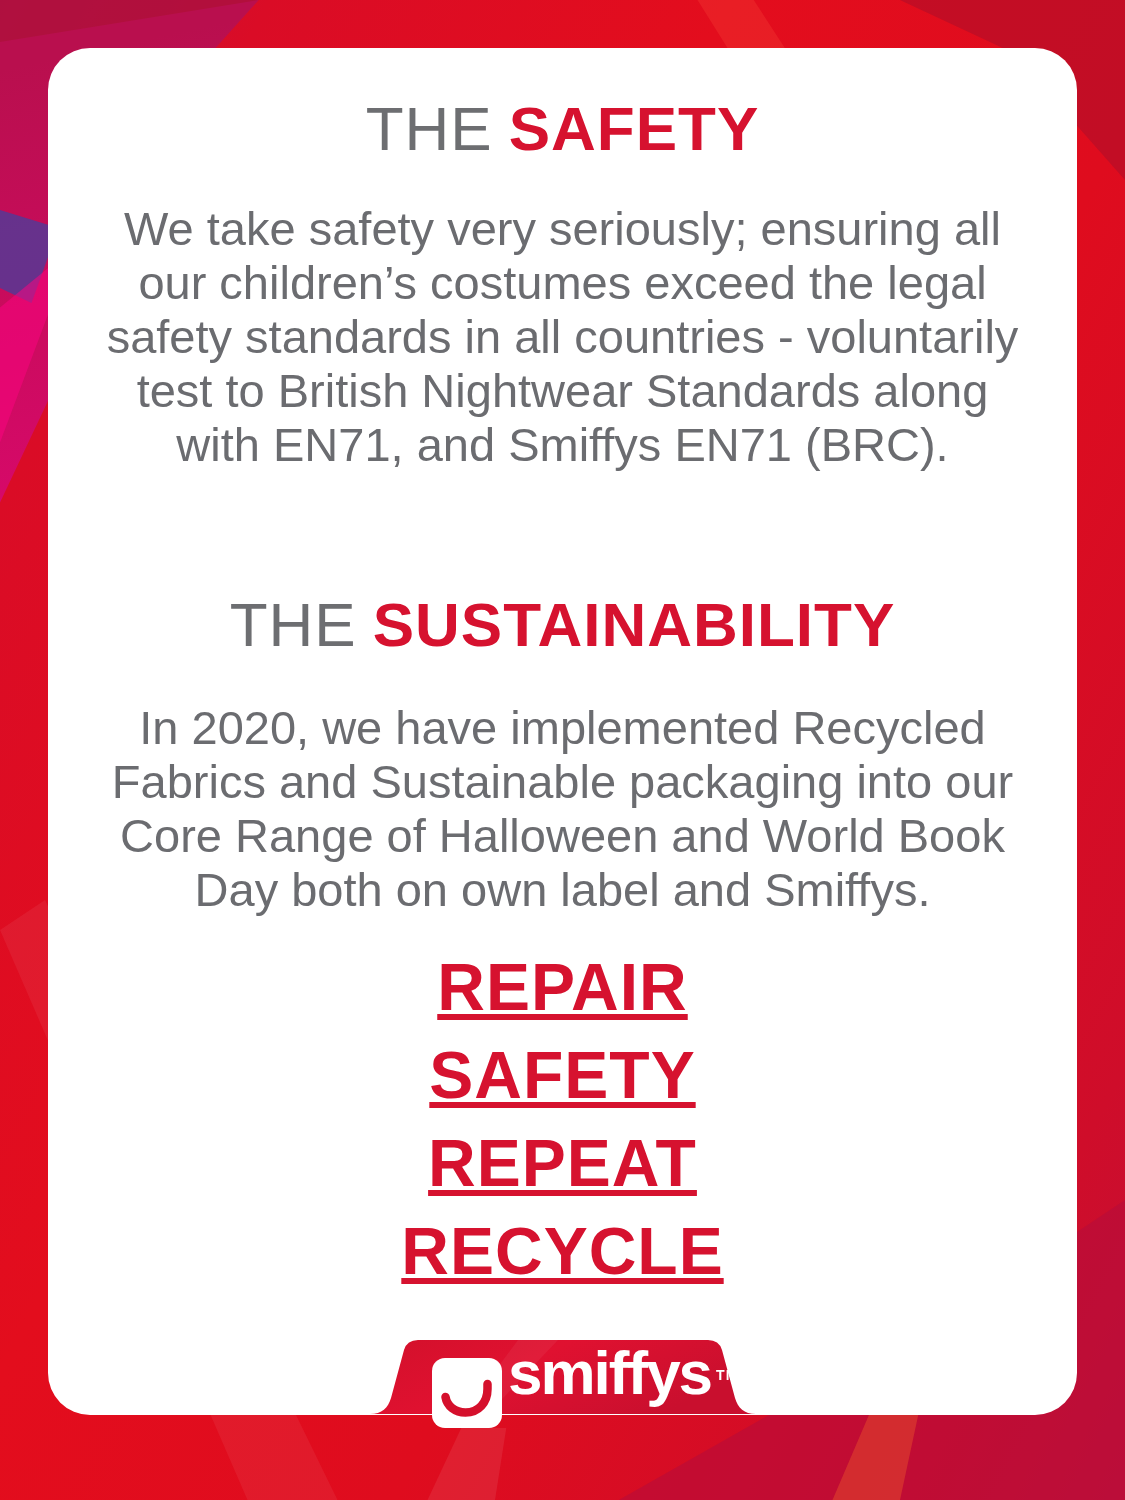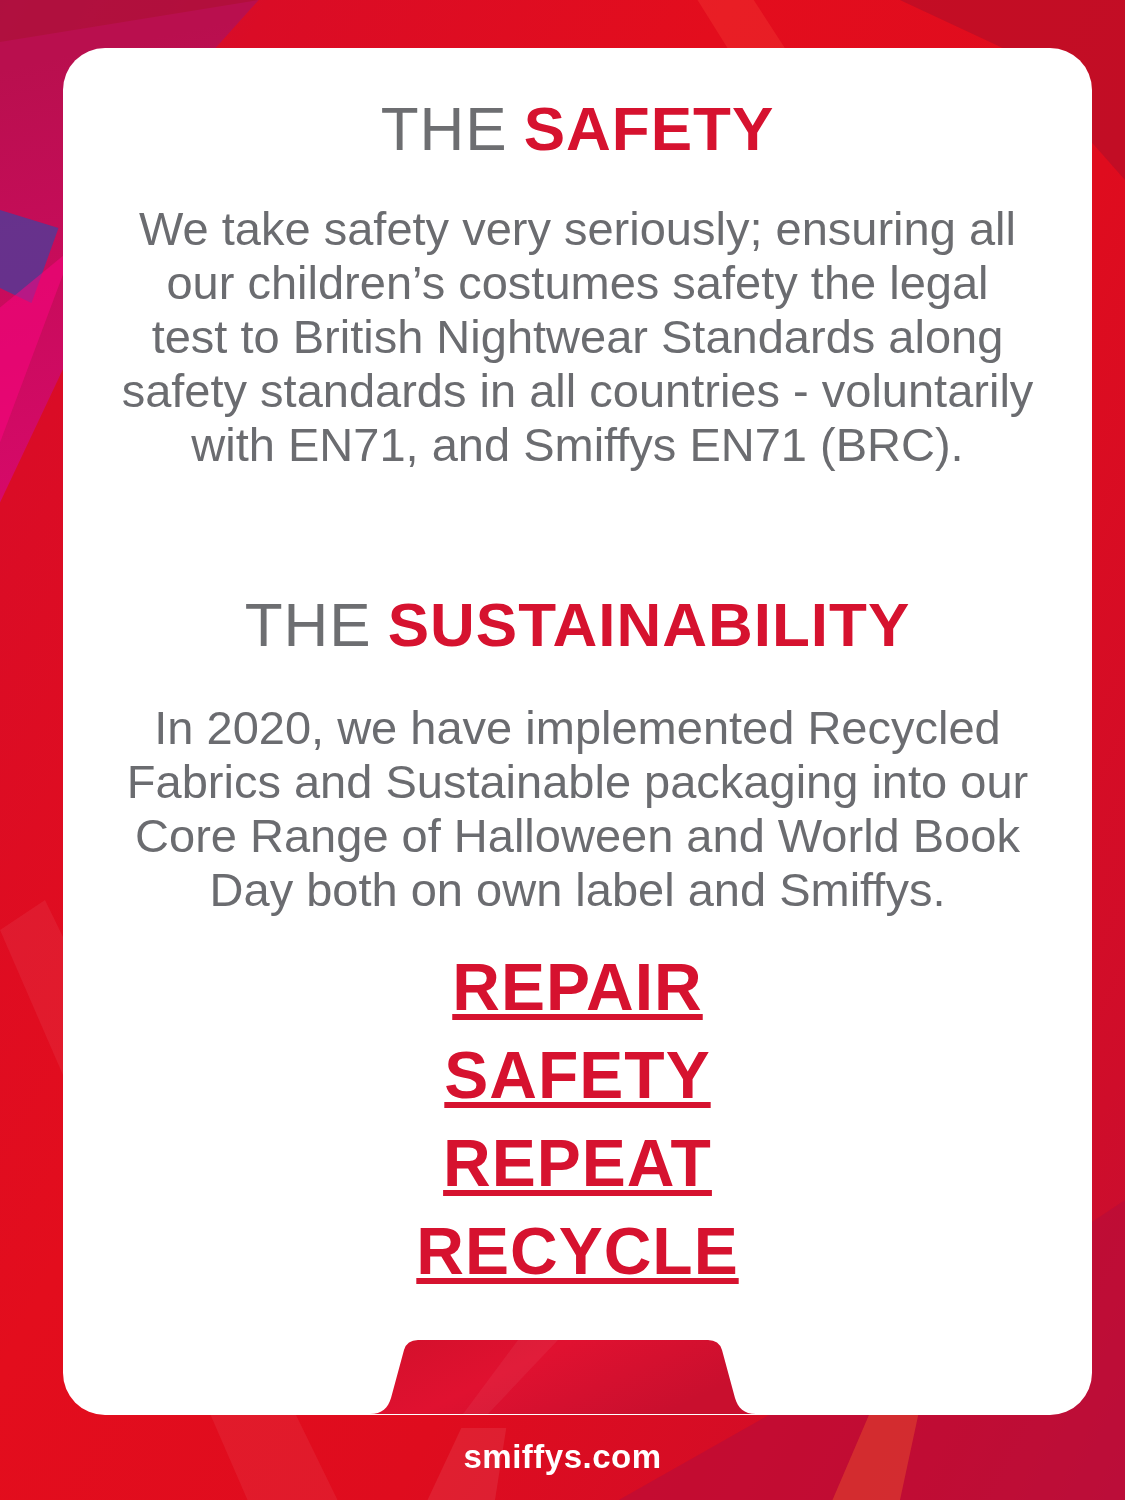--- a/index.html
+++ b/index.html
@@ -18,21 +18,21 @@
   .f-purple{clip-path:polygon(0 14%,5.2% 15.2%,2.8% 20.2%,0 19.2%); background:var(--purple,#5e3590); opacity:.92;}
   .f-pink{clip-path:polygon(0 20.5%,6.5% 16.5%,0 29.5%); background:#f9047f; opacity:.55;}
   .f-dark-tr{clip-path:polygon(80% 0,100% 0,100% 12%,90% 3.5%); background:#a50d2c; opacity:.5;}
   .f-streak1{clip-path:polygon(62% 0,67% 0,86% 22%,82% 24%); background:rgba(255,90,70,.22);}
   .f-streak2{clip-path:polygon(0 62%,4% 60%,30% 100%,22% 100%); background:rgba(255,255,255,.06);}
   .f-crimson-br{clip-path:polygon(100% 80%,100% 100%,55% 100%,88% 86%); background:#b50d3c; opacity:.55;}
   .f-streak3{clip-path:polygon(74% 100%,78% 93%,82% 93%,80% 100%); background:rgba(255,120,40,.30);}
   .f-streak4{clip-path:polygon(38% 100%,41% 95.2%,45% 95.2%,44% 100%); background:rgba(255,255,255,.08);}
 
   
-  .card{position:absolute; left:63px; top:48px; width:1029px; height:1367px;
+  .card{position:absolute; left:48px; top:48px; width:1029px; height:1367px;
     background:var(--card-white,#ffffff); border-radius:42px; text-align:center; z-index:1;}
   .h1,.h2{font-size:62px; line-height:74px; letter-spacing:1px; font-weight:700; white-space:nowrap;}
   .h1{margin:44px 0 0 0;}
   .h2{margin:116px 0 0 0;}
   .h-gray{color:var(--heading-gray,#6d6e71); font-weight:400;}
   .h-red{color:var(--brand-red,#d6122f); margin-left:16px;}
   .para{margin-top:36px; color:var(--body-gray,#6b6c70); font-size:47px; line-height:54px;}
   .para.p2{margin-top:39px;text-align:center;}
   .pline{white-space:nowrap;}
   .mantra{margin-top:26px; color:var(--brand-red,#d6122f); font-weight:700; font-size:66px; line-height:88px; letter-spacing:1px;text-decoration:underline;}
@@ -68,23 +68,23 @@
     <div class="facet f-streak3"></div>
     <div class="facet f-streak4"></div>
   </div>
 
   <div class="card">
     <div class="h1">
       <span class="h-gray">THE</span><span class="h-red">SAFETY</span>
     </div>
     <div class="para">
       <div class="pline">We take safety very seriously; ensuring all</div>
-      <div class="pline">our children’s costumes safety the legal</div>
+      <div class="pline">our children’s costumes exceed the legal</div>
+      <div class="pline">safety standards in all countries - voluntarily</div>
       <div class="pline">test to British Nightwear Standards along</div>
-      <div class="pline">safety standards in all countries - voluntarily</div>
       <div class="pline">with EN71, and Smiffys EN71 (BRC).</div>
     </div>
 
     <div class="h2">
       <span class="h-gray">THE</span><span class="h-red">SUSTAINABILITY</span>
     </div>
     <div class="para p2">
       <div class="pline">In 2020, we have implemented Recycled</div>
       <div class="pline">Fabrics and Sustainable packaging into our</div>
       <div class="pline">Core Range of Halloween and World Book</div>
@@ -104,16 +104,23 @@
       <linearGradient id="tabg" x1="0" y1="0" x2="1" y2="0.4">
         <stop offset="0" stop-color="#d2102b"></stop>
         <stop offset="0.45" stop-color="#e01130"></stop>
         <stop offset="1" stop-color="#c90f2e"></stop>
       </linearGradient>
     </defs>
     <path d="M2,82 C14,82 20,76 23,66 L36,18 Q39,8 50,8 L340,8 Q351,8 354,18 L367,66 C370,76 376,82 388,82 Z" fill="url(#tabg)"></path>
     <path d="M150,8 L190,8 L120,82 L95,82 Z" fill="rgba(255,255,255,0.05)"></path>
   </svg>
 
+  <div class="logo">
+    <div class="logo-icon">
+      <svg width="70" height="70" viewBox="0 0 70 70">
+        <path d="M55.5,26 L55.5,31 C55.5,44.5 46.5,54.5 33.5,54.5 C23,54.5 15,48 13.5,39" fill="none" stroke="#d5102c" stroke-width="8.5" stroke-linecap="round"></path>
+      </svg>
+    </div>
+    <div class="wordmark"><span>smiffys</span><span class="tm">TM</span></div>
+  </div>
 
-  <div class="site">smiffys.com</div>
 
 </div>
 
 </body></html>

